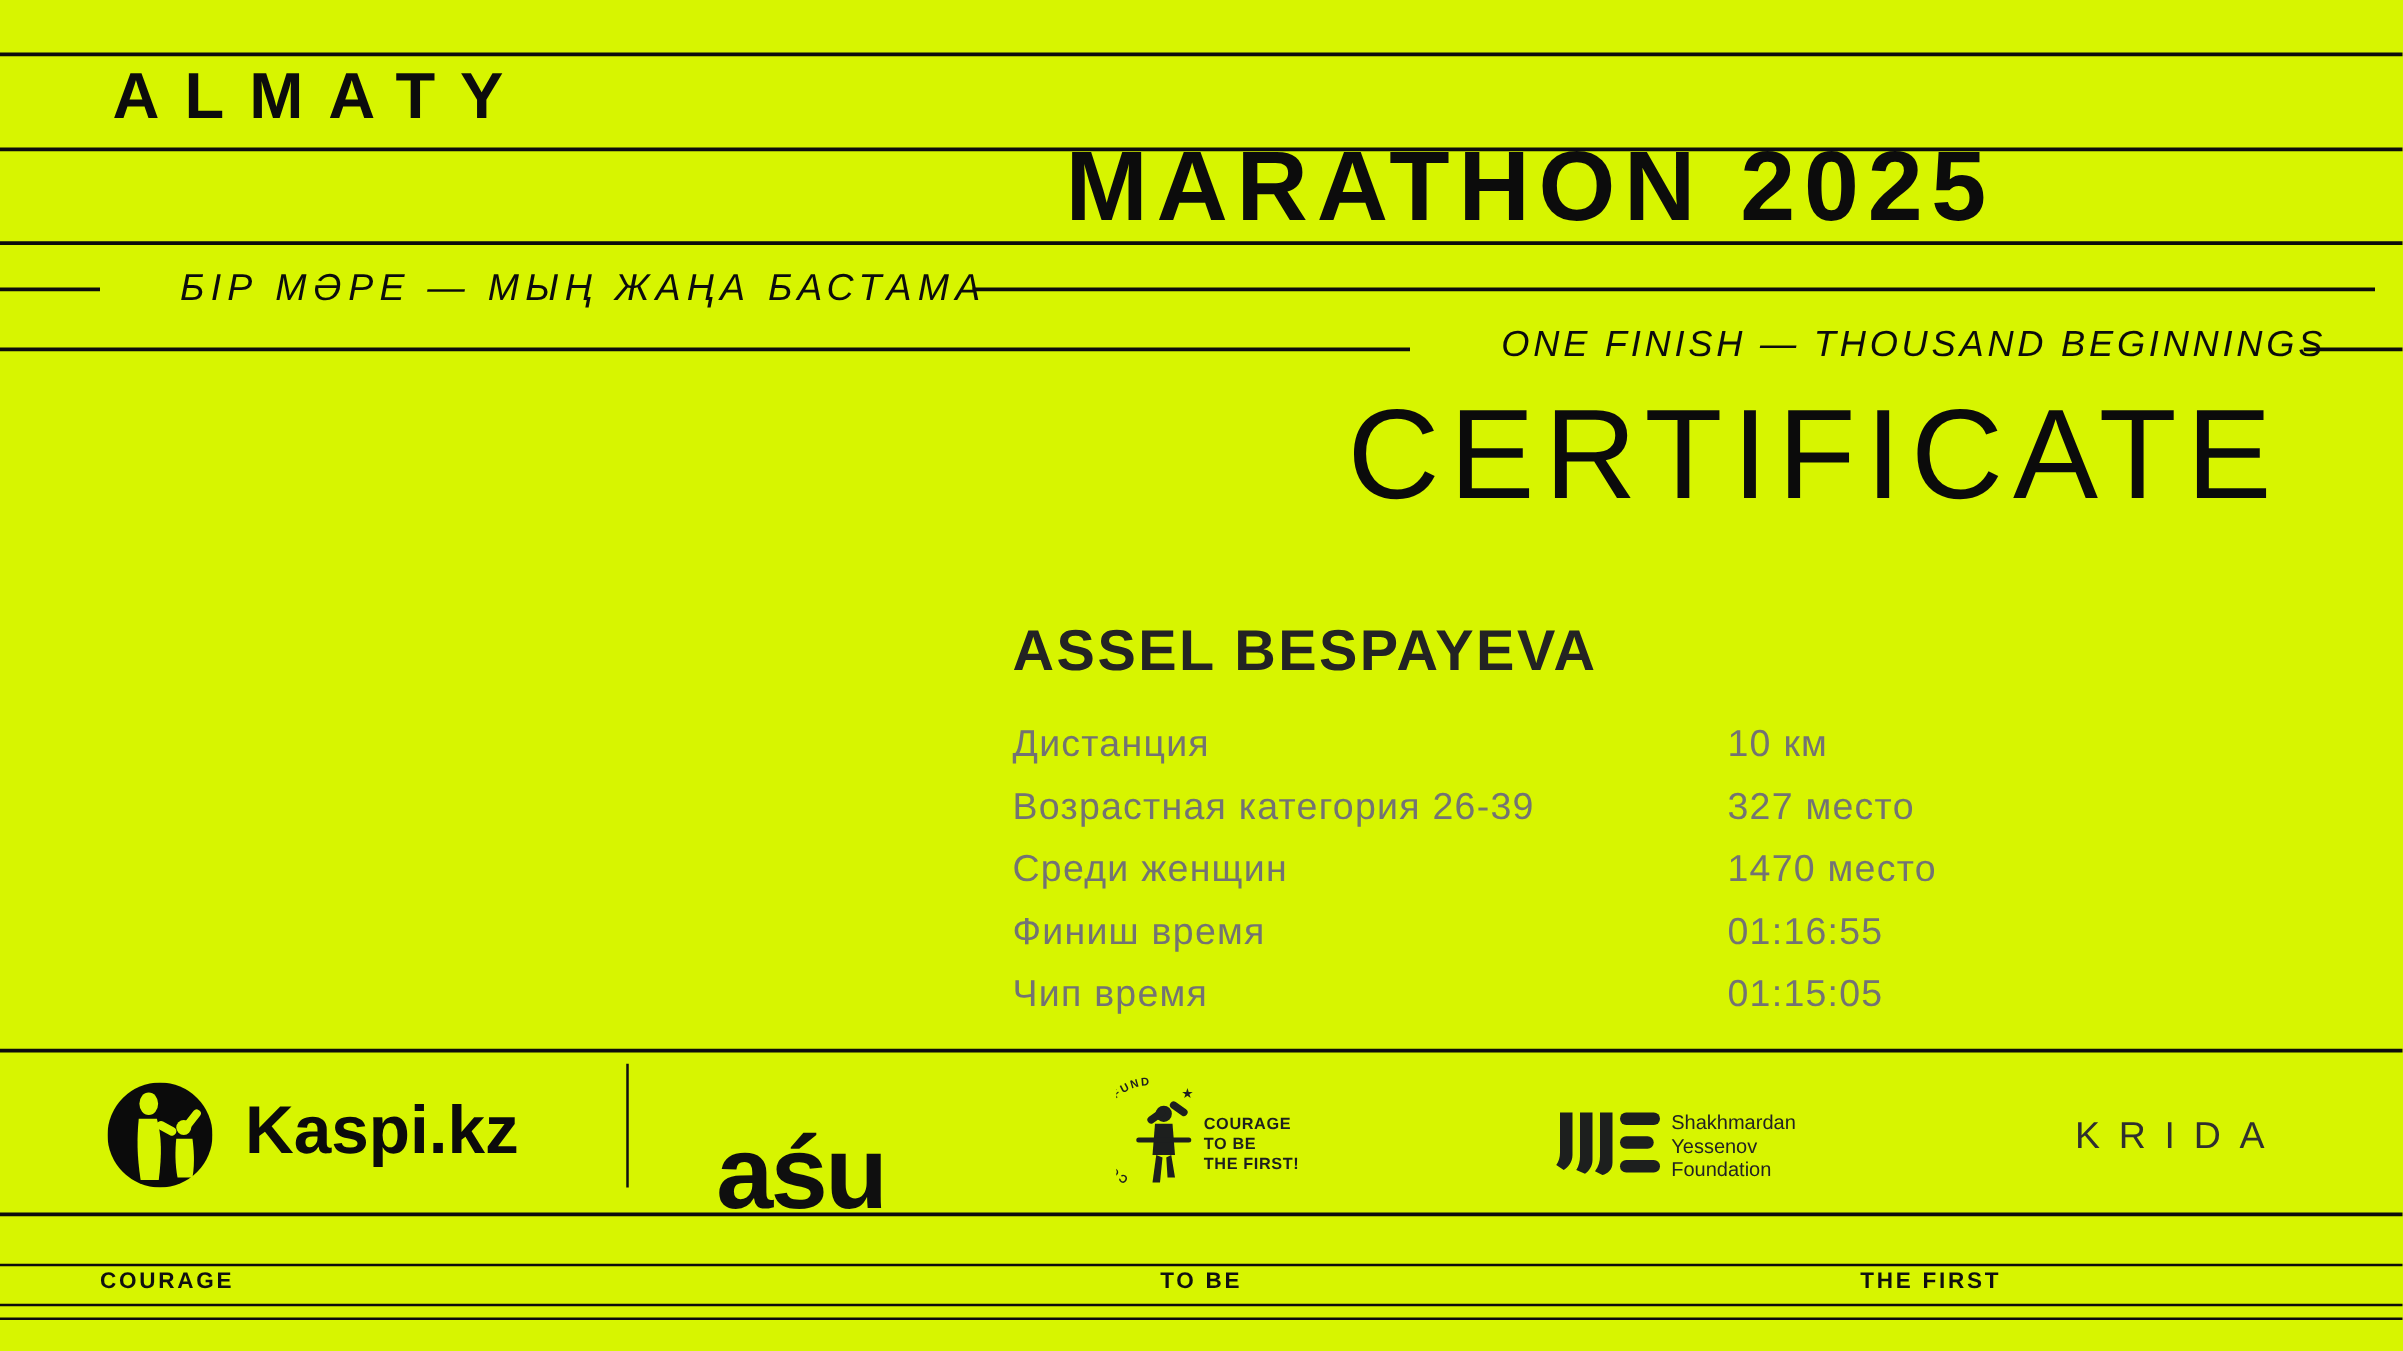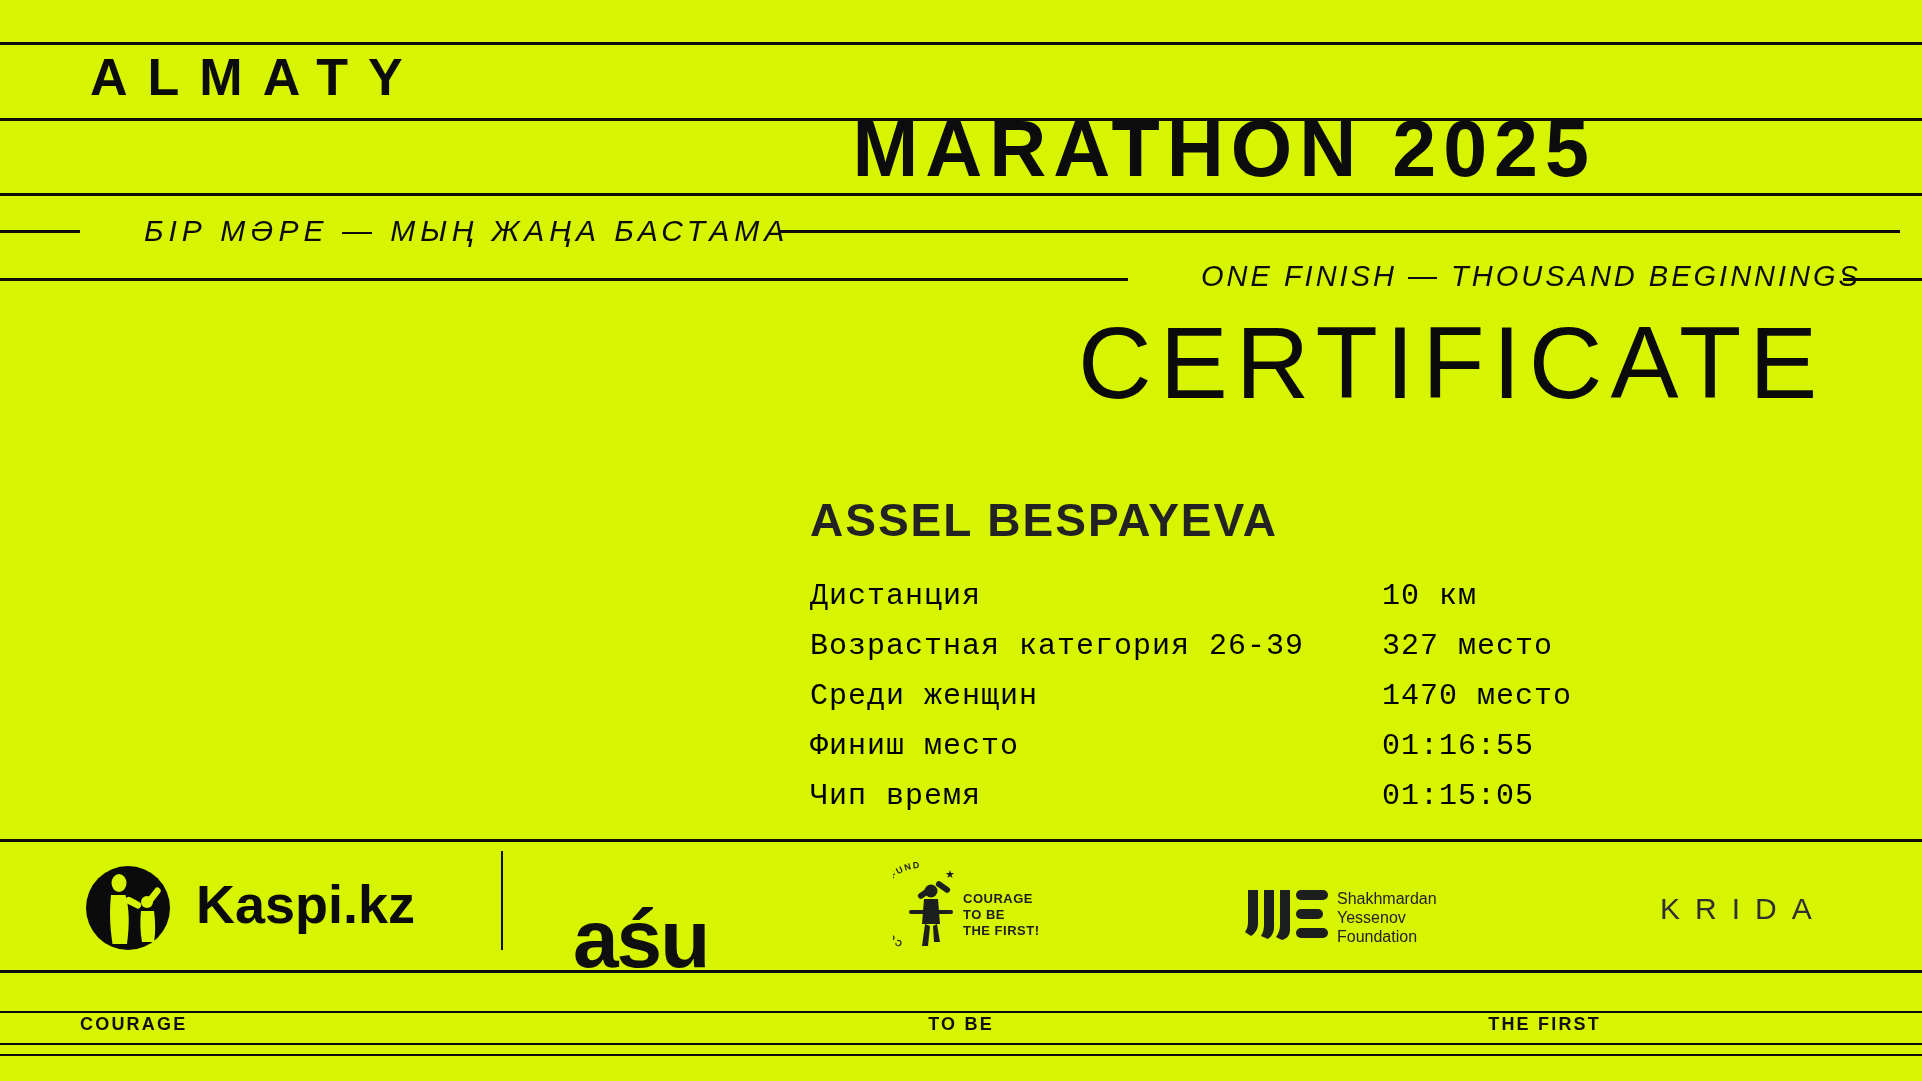--- a/index.html
+++ b/index.html
@@ -7,21 +7,21 @@
        font-family:"Liberation Sans", sans-serif;}
   .stage{position:relative;width:1686px;height:1081px;background:#d7f500;}
   .hline{position:absolute;background:#0c0c0c;height:3px;}
   .txt{position:absolute;line-height:1;color:#0c0c0c;white-space:nowrap;}
   .city{left:90px;top:51px;font-size:52px;font-weight:700;letter-spacing:20px;}
   .event{right:90px;top:109px;font-size:79px;font-weight:700;letter-spacing:7px;}
   .slogan-kz{left:144px;top:216px;font-size:30px;font-style:italic;font-weight:500;letter-spacing:5px;}
   .slogan-en{left:1176px;top:262px;font-size:29px;font-style:italic;font-weight:500;letter-spacing:3px;margin-left:25px;}
   .cert{left:1078px;top:312px;font-size:102px;font-weight:500;letter-spacing:8px;color:#0b0b0b;}
   .name{left:810px;top:497px;font-size:46px;font-weight:700;letter-spacing:2px;color:#232323;}
-  .results{position:absolute;left:810px;top:571px;width:780px;height:250px;color:#000000;font-family:Liberation Mono, monospace;}
+  .results{position:absolute;left:810px;top:571px;width:780px;height:250px;color:#737373;}
   .rrow{display:flex;align-items:center;height:50px;font-size:30px;letter-spacing:1px;}
   .rlabel{width:572px;}
   .rvalue{flex:1;}
   .vdiv{position:absolute;left:501px;top:851px;width:2px;height:99px;background:#101010;}
   .kaspi-wrap{position:absolute;left:86px;top:866px;width:84px;height:84px;}
   .kaspi-text{left:196px;top:877px;font-size:54px;font-weight:700;color:#0b0b0b;}
   .asu{left:573px;top:862px;font-size:82px;font-weight:700;letter-spacing:-2px;color:#0f0f0f;margin-top:36px;}
   .cf-svg{position:absolute;left:893px;top:858px;}
   .cf-text{left:963px;top:891px;font-size:13px;font-weight:600;line-height:16px;letter-spacing:0.5px;color:#1d1f1e;}
   .ye-svg{position:absolute;left:1244px;top:888px;}
@@ -59,21 +59,21 @@
     </div>
     <div class="rrow">
       <div class="rlabel">Возрастная категория 26-39</div>
       <div class="rvalue">327 место</div>
     </div>
     <div class="rrow">
       <div class="rlabel">Среди женщин</div>
       <div class="rvalue">1470 место</div>
     </div>
     <div class="rrow">
-      <div class="rlabel">Финиш место</div>
+      <div class="rlabel">Финиш время</div>
       <div class="rvalue">01:16:55</div>
     </div>
     <div class="rrow">
       <div class="rlabel">Чип время</div>
       <div class="rvalue">01:15:05</div>
     </div>
   </div>
 
   <div class="hline" style="top:839px;left:0;width:1922px;"></div>
 

